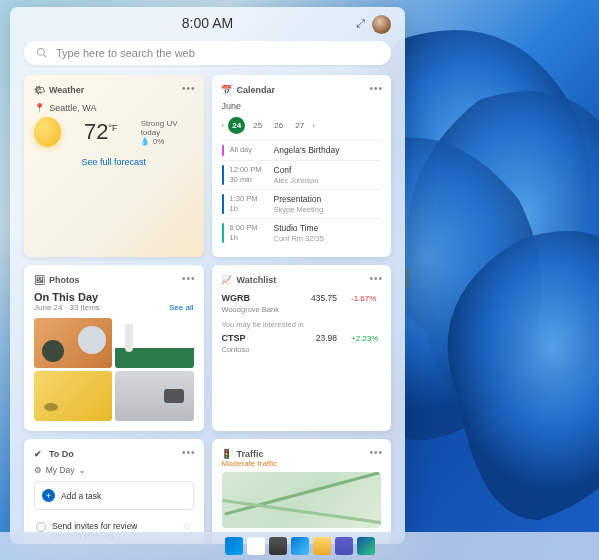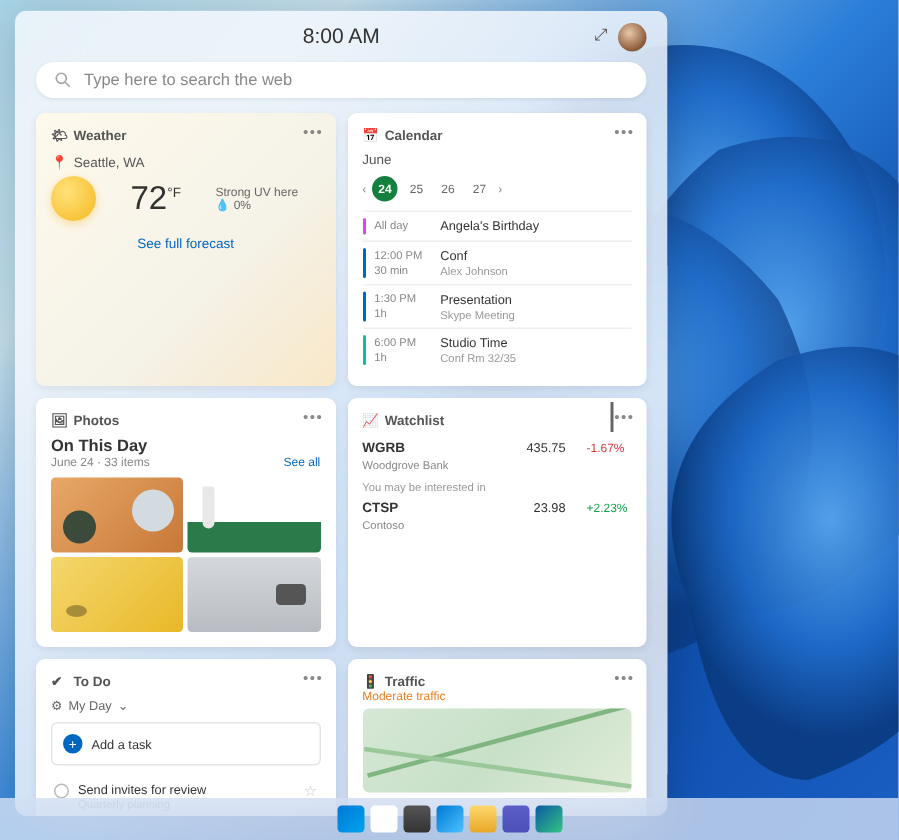--- a/index.html
+++ b/index.html
@@ -1,19 +1,19 @@
 <!DOCTYPE html>
 <html><head>
 <meta charset="utf-8">
 <style>
 *{box-sizing:border-box;margin:0;padding:0;font-family:'Segoe UI',Arial,sans-serif}
 body{width:599px;height:560px;overflow:hidden;background:linear-gradient(135deg,#a8d5e8 0%,#c5e0ed 20%,#2b7fd9 50%,#0d4ba8 70%,#1a5fc4 100%);position:relative}
 .bloom{position:absolute;right:-50px;top:-20px;width:450px;height:560px;pointer-events:none;z-index:0}
 .bloom svg{width:100%;height:100%}
-.panel{position:absolute;left:10px;top:7px;width:435px;height:537px;background:rgba(245,248,252,0.82);backdrop-filter:blur(20px);border-radius:8px;box-shadow:0 4px 30px rgba(0,0,0,.2);overflow-y:auto;overflow-x:hidden;z-index:2}
+.panel{position:absolute;left:10px;top:7px;width:395px;height:537px;background:rgba(245,248,252,0.82);backdrop-filter:blur(20px);border-radius:8px;box-shadow:0 4px 30px rgba(0,0,0,.2);overflow-y:auto;overflow-x:hidden;z-index:2}
 .panel::-webkit-scrollbar{display:none}
 .hdr{padding:8px 0 6px;position:relative}
 .time{text-align:center;font-size:14px;color:#333}
 .expand{position:absolute;right:40px;top:10px;font-size:11px;color:#555;cursor:pointer}
 .avatar{position:absolute;right:14px;top:8px;width:19px;height:19px;border-radius:50%;background:radial-gradient(circle at 40% 35%,#e8c8a8 0%,#8a5a3a 70%)}
 .search{margin:4px 14px 10px;background:#fff;border-radius:16px;padding:6px 12px;font-size:11px;color:#888;display:flex;align-items:center;gap:8px;box-shadow:0 1px 3px rgba(0,0,0,.08)}
 .search svg{width:12px;height:12px;opacity:.6}
 .grid{display:grid;grid-template-columns:1fr 1fr;gap:8px;padding:0 14px 8px}
 .card{background:#fff;border-radius:6px;padding:10px;box-shadow:0 2px 6px rgba(0,0,0,.08);position:relative}
 .card.wx{background:linear-gradient(135deg,#fef9ec 0%,#f5f2e8 60%,#f8e8c8 100%)}
@@ -131,21 +131,21 @@
         </div>
       <span class="dots">•••</span>
       <div class="wx-loc">
           <span>📍</span>
           <span>Seattle, WA</span>
         </div>
       <div class="wx-body">
         <div class="sun"></div>
         <div class="temp"><span>72</span><sup>°F</sup></div>
         <div class="wx-meta">
-            <div>Strong UV here</div>
+            <div>Strong UV today</div>
             <div>💧 <span>0%</span></div>
           </div>
       </div>
       <div class="wx-link">See full forecast</div>
     </div>
 
     <div class="card">
       <div class="chdr">
           <span class="ico">📅</span>
           <span>Calendar</span>

